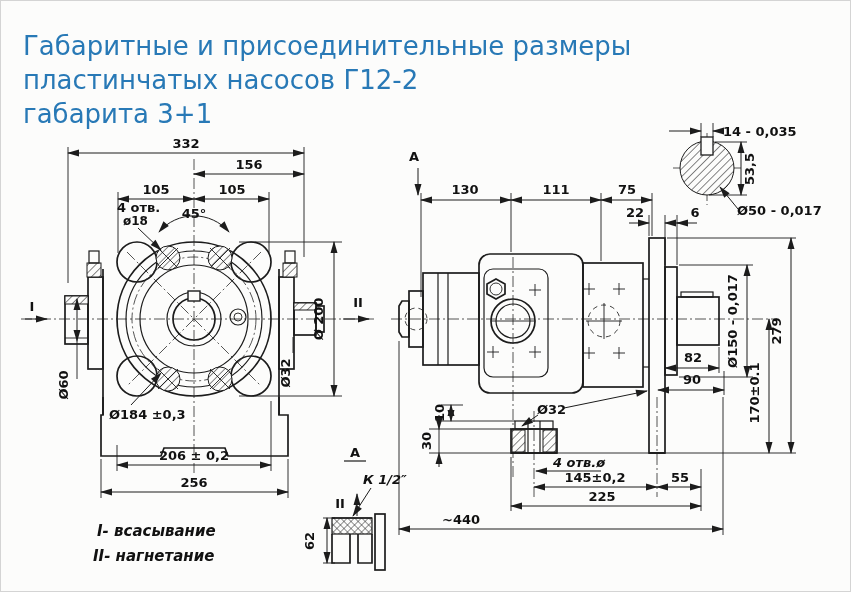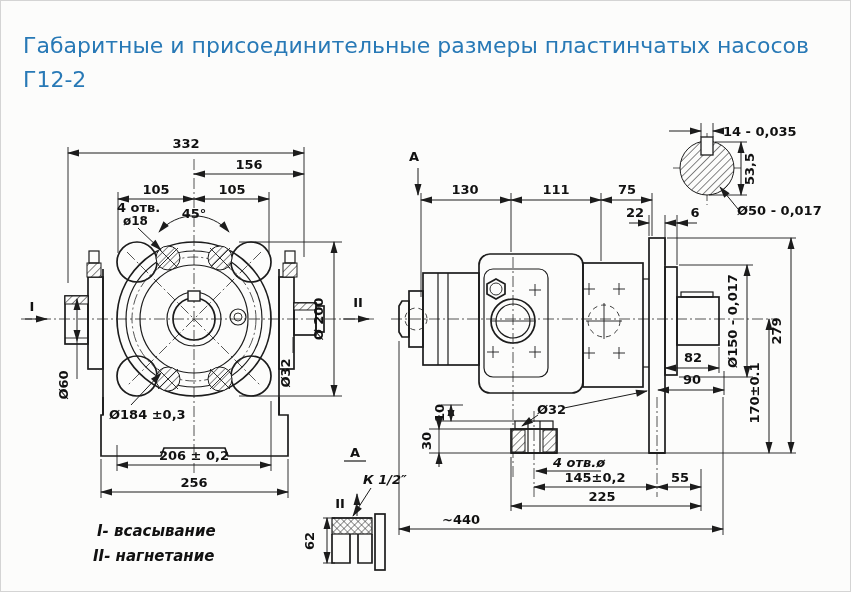--- a/index.html
+++ b/index.html
@@ -1,17 +1,17 @@
 <!DOCTYPE html>
 <html><head>
 <meta charset="utf-8">
 <style>
   html,body{margin:0;padding:0;background:#e9e9e9;}
   #page{position:relative;width:851px;height:592px;background:#fcfcfb;border:1px solid #d4d4d4;box-sizing:border-box;overflow:hidden;font-family:"DejaVu Sans","Liberation Sans",sans-serif;}
-  #title{position:absolute;left:22px;top:28px;width:810px;font-size:22px;line-height:34px;color:#2879b6;}
+  #title{position:absolute;left:22px;top:28px;width:810px;font-size:26px;line-height:34px;color:#2879b6;}
   svg{position:absolute;left:0;top:0;}
   .ol{fill:none;stroke:#1c1c1c;stroke-width:1.7;}
   .md{fill:none;stroke:#1c1c1c;stroke-width:1.2;}
   .th{fill:none;stroke:#1c1c1c;stroke-width:0.9;}
   .cl{fill:none;stroke:#2a2a2a;stroke-width:0.8;stroke-dasharray:11 3 2 3;}
   .dsh{fill:none;stroke:#2a2a2a;stroke-width:0.9;stroke-dasharray:5 4;}
   .dim{fill:none;stroke:#1c1c1c;stroke-width:1;}
   .dt{font-size:13px;font-weight:bold;fill:#111;}
   .dts{font-size:12px;font-weight:bold;fill:#111;}
   .it{font-style:italic;}
@@ -19,20 +19,21 @@
   .hat{fill:url(#h1);stroke:#1c1c1c;stroke-width:1;}
   .xhat{fill:url(#h2);stroke:#1c1c1c;stroke-width:1.2;}
   .wh{fill:#fcfcfb;}
 </style>
 </head>
 <body>
 
 <div id="page">
   <div id="title">
     <div>Габаритные и присоединительные размеры пластинчатых насосов Г12-2</div>
+    <div>габарита 3+1</div>
   </div>
 
   <svg width="851" height="592" viewBox="0 0 851 592">
     <defs>
       <marker id="ae" markerWidth="13" markerHeight="9" refX="12" refY="4.5" orient="auto" markerUnits="userSpaceOnUse">
           <path d="M13,4.5 L1,1 L1,8 Z" fill="#1c1c1c"></path>
         </marker>
       <marker id="as" markerWidth="13" markerHeight="9" refX="12" refY="4.5" orient="auto-start-reverse" markerUnits="userSpaceOnUse">
           <path d="M13,4.5 L1,1 L1,8 Z" fill="#1c1c1c"></path>
         </marker>

